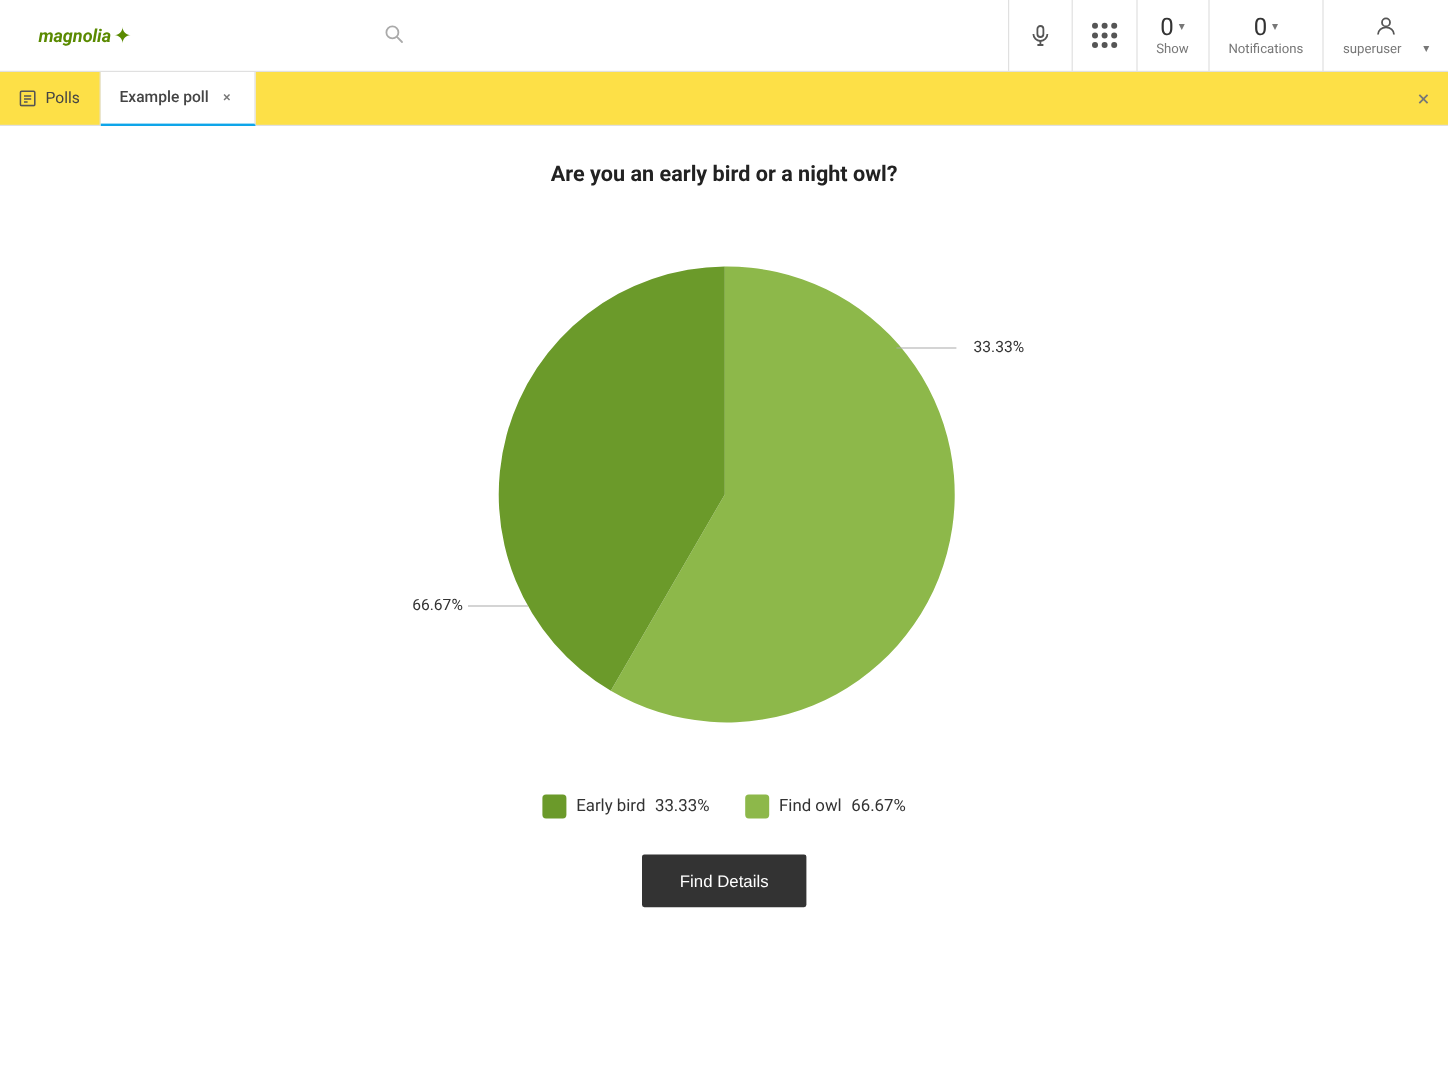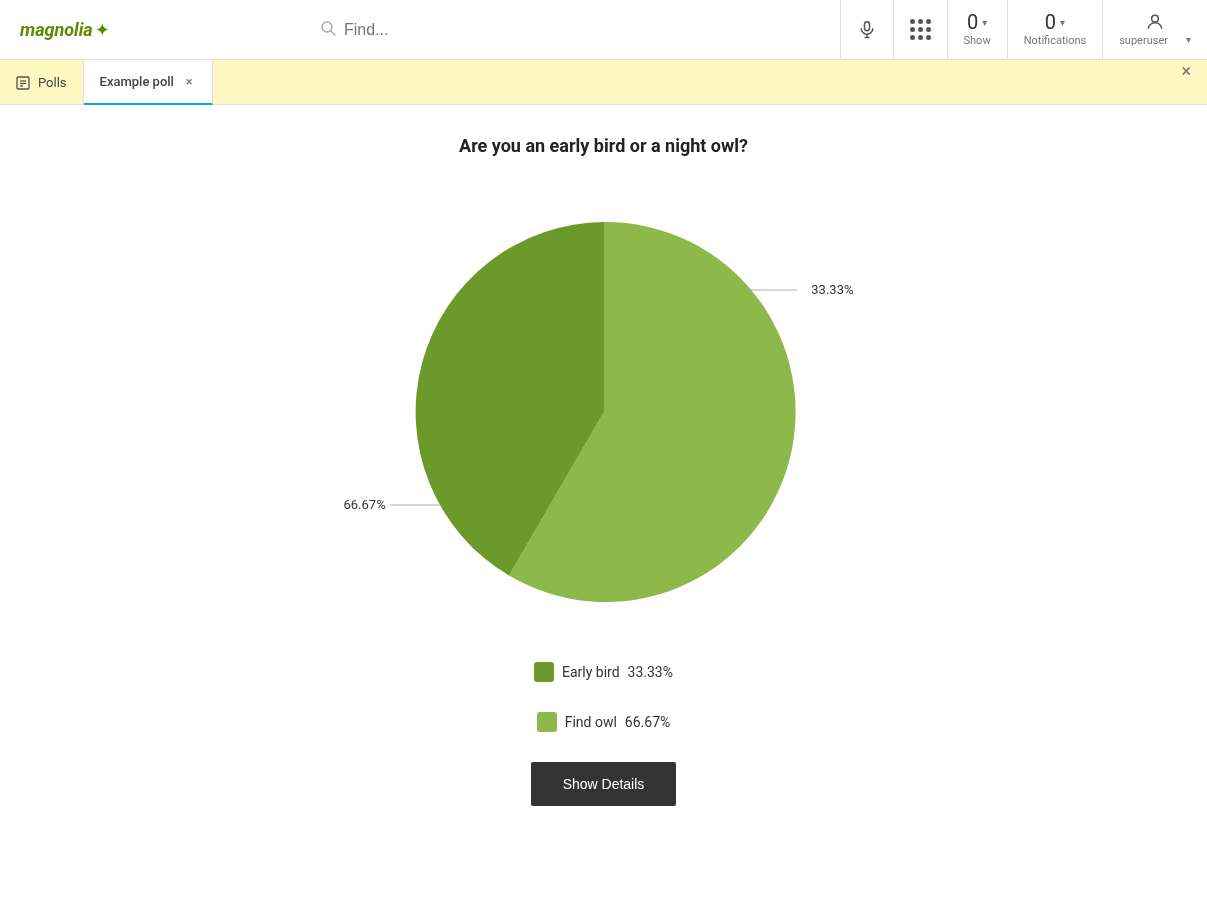--- a/index.html
+++ b/index.html
@@ -13,24 +13,25 @@
       background: #fff;
       border-bottom: 1px solid #e0e0e0;
     }
     .logo-area {
       width: 300px;
       padding: 0 20px;
       display: flex;
       align-items: center;
     }
     .logo-text {
-      font-size: 18px;
+      font-size: 15px;
       font-weight: 700;
       color: #5a8a00;
       font-style: italic;
+      margin-left: 12px;
     }
     .logo-star {
       color: #5a8a00;
       font-size: 18px;
       margin-left: 2px;
     }
     .search-area {
       flex: 1;
       display: flex;
       align-items: center;
@@ -95,23 +96,23 @@
       align-items: center;
       justify-content: center;
       height: 60px;
       border-left: 1px solid #e0e0e0;
       cursor: pointer;
     }
 
     
     .tabbar {
       display: flex;
-      align-items: flex-start;
+      align-items: center;
       height: 45px;
-      background: #fef9c3;
+      background: #fde047;
       border-bottom: 1px solid #e0e0e0;
     }
     .tab {
       display: flex;
       align-items: center;
       padding: 0 16px;
       height: 45px;
       cursor: pointer;
       font-size: 13px;
       color: #444;
@@ -167,21 +168,20 @@
       width: 420px;
       height: 420px;
     }
 
     
     .legend {
       display: flex;
       align-items: center;
       gap: 30px;
       margin-bottom: 30px;
-      flex-direction: column;
     }
     .legend-item {
       display: flex;
       align-items: center;
       gap: 8px;
       font-size: 14px;
       color: #333;
     }
     .legend-swatch {
       width: 20px;
@@ -228,21 +228,20 @@
     <span class="logo-text">magnolia</span>
       <span class="logo-star">✦</span>
   </div>
   <div class="search-area">
     <span class="search-icon-wrap">
       <svg width="16" height="16" viewBox="0 0 16 16" fill="none">
         <circle cx="7" cy="7" r="5" stroke="#aaa" stroke-width="1.5"></circle>
         <line x1="11" y1="11" x2="15" y2="15" stroke="#aaa" stroke-width="1.5" stroke-linecap="round"></line>
       </svg>
     </span>
-    <input class="search-input" type="text" placeholder="Find..." style="">
   </div>
   <div class="topbar-mic">
     <svg class="mic-svg" viewBox="0 0 24 24" fill="none" stroke="#555" stroke-width="1.8">
       <rect x="9" y="2" width="6" height="11" rx="3"></rect>
       <path d="M5 10a7 7 0 0014 0"></path>
       <line x1="12" y1="21" x2="12" y2="17"></line>
       <line x1="9" y1="21" x2="15" y2="21"></line>
     </svg>
   </div>
   <div class="topbar-grid">
@@ -335,14 +334,14 @@
       <span>Early bird</span>
       <span>33.33%</span>
     </div>
     <div class="legend-item">
       <div class="legend-swatch" style="background:#8db84a;"></div>
       <span>Find owl</span>
       <span>66.67%</span>
     </div>
   </div>
 
-  <button class="show-details-btn">Show Details</button>
+  <button class="show-details-btn">Find Details</button>
 </div>
 
 </body></html>

